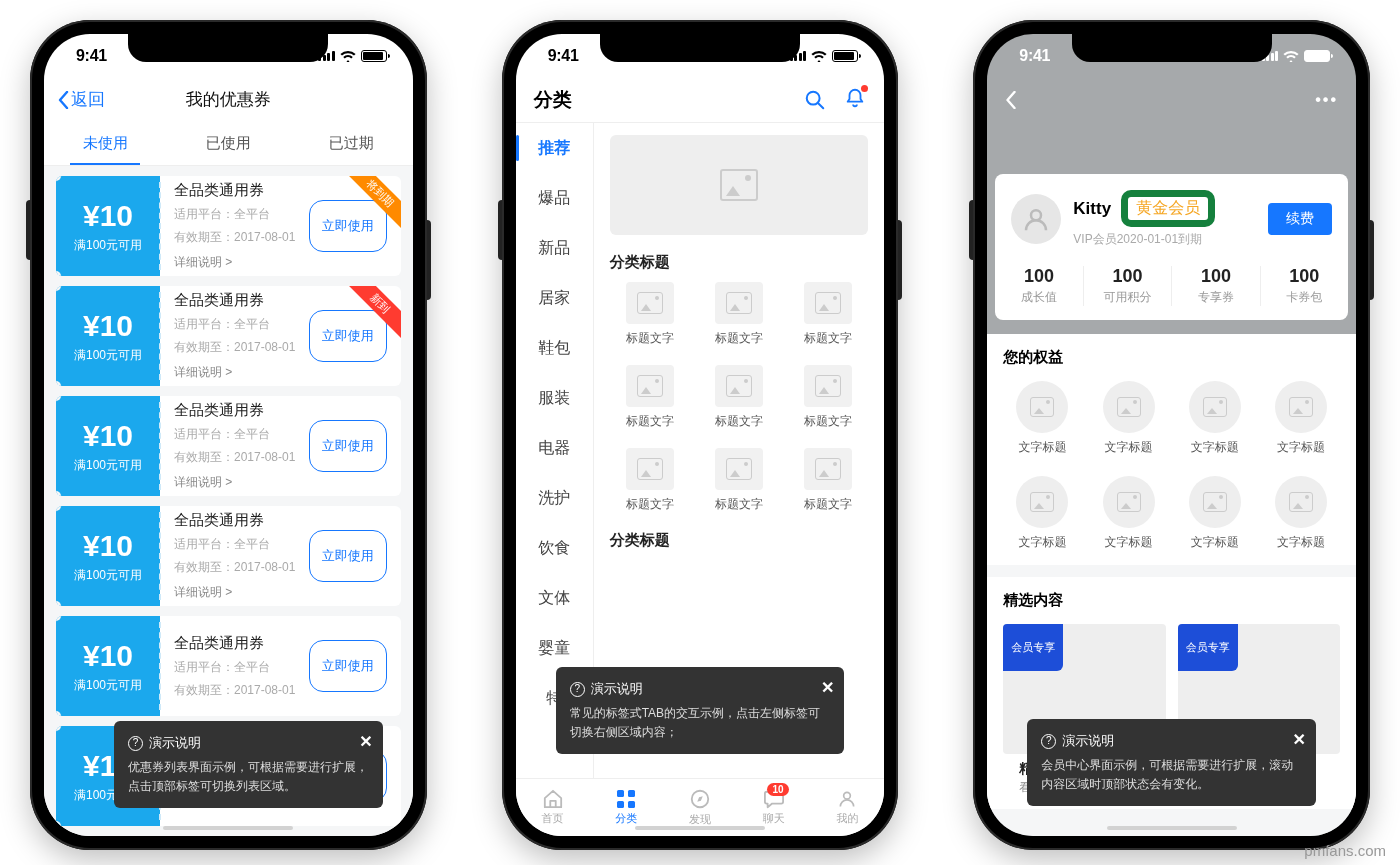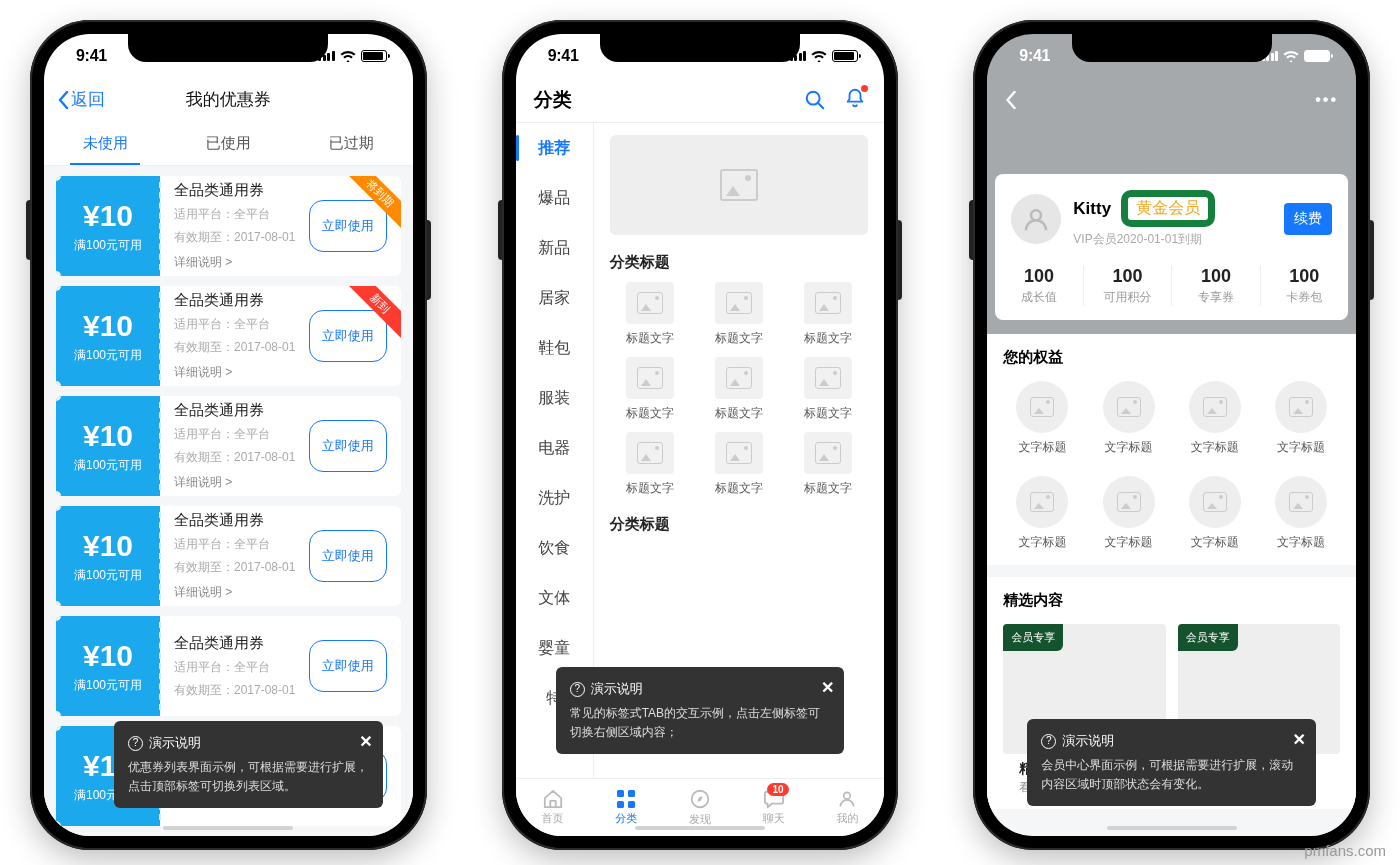--- a/index.html
+++ b/index.html
@@ -65,21 +65,21 @@
 .side{width:78px;border-right:1px solid #eee;overflow:hidden}
 .side .item{height:50px;display:flex;align-items:center;justify-content:center;font-size:16px;color:#444;position:relative}
 .side .item.active{color:#1677ff;font-weight:600}
 .side .item.active::before{content:"";position:absolute;left:0;top:12px;bottom:12px;width:3px;background:#1677ff;border-radius:2px}
 .main{flex:1;padding:12px 16px;overflow:hidden}
 .banner{height:100px;background:#eee;border-radius:6px;display:flex;align-items:center;justify-content:center}
 .img-ph{width:38px;height:32px;border:2px solid #ccc;border-radius:3px;position:relative}
 .img-ph::before{content:"";position:absolute;top:4px;right:5px;width:6px;height:6px;background:#ccc;border-radius:50%}
 .img-ph::after{content:"";position:absolute;bottom:3px;left:4px;width:0;height:0;border-left:7px solid transparent;border-right:7px solid transparent;border-bottom:10px solid #ccc}
 .sec-t{font-size:15px;font-weight:600;color:#222;margin:18px 0 10px}
-.grid3{display:grid;grid-template-columns:repeat(3,1fr);gap:10px 8px}
+.grid3{display:grid;grid-template-columns:repeat(3,1fr);gap:18px 8px}
 .gitem{display:flex;flex-direction:column;align-items:center;gap:6px}
 .gitem .box{width:48px;height:42px;background:#f1f1f1;border-radius:4px;display:flex;align-items:center;justify-content:center}
 .gitem .box .img-ph{width:26px;height:22px;border-width:1.5px}
 .gitem .box .img-ph::before{width:4px;height:4px;top:3px;right:3px}
 .gitem .box .img-ph::after{border-left-width:5px;border-right-width:5px;border-bottom-width:7px;left:3px;bottom:2px}
 .gitem .lbl{font-size:12px;color:#555}
 
 .tabbar{position:absolute;bottom:0;left:0;right:0;height:58px;border-top:1px solid #eee;background:#fff;display:flex;z-index:5}
 .tabbar .tb{flex:1;display:flex;flex-direction:column;align-items:center;justify-content:center;gap:2px;font-size:11px;color:#aaa;position:relative}
 .tabbar .tb.active{color:#1677ff}
@@ -88,40 +88,40 @@
 
 .p3-screen{background:#a6a9ab}
 .p3-nav{height:44px;display:flex;align-items:center;justify-content:space-between;padding:0 18px;color:#fff}
 .card{margin:52px 8px 0;background:#fff;border-radius:8px;padding:16px 0 14px}
 .card .row1{display:flex;align-items:center;padding:0 16px}
 .avatar{width:50px;height:50px;border-radius:50%;background:#e6e6e6;display:flex;align-items:center;justify-content:center;margin-right:12px}
 .row1 .info{flex:1}
 .row1 .name{font-size:17px;font-weight:600;display:flex;align-items:center;gap:10px}
 .tag-gold{border:7px solid #15803d;color:#f5a623;font-size:16px;padding:1px 8px;border-radius:10px;font-weight:400}
 .row1 .sub{font-size:12px;color:#aaa;margin-top:4px}
-.btn-renew{background:#1677ff;color:#fff;font-size:14px;padding:7px 10px;border-radius:4px}
+.btn-renew{background:#1677ff;color:#fff;font-size:14px;padding:7px 18px;border-radius:4px}
 .stats{display:flex;margin-top:18px}
 .stats .st{flex:1;text-align:center;border-left:1px solid #eee}
 .stats .st:first-child{border-left:none}
 .stats .n{font-size:18px;font-weight:600;color:#222}
 .stats .l{font-size:12px;color:#999;margin-top:2px}
 
 .p3-body{background:#f5f6f7;margin-top:14px;flex:1;overflow:hidden}
 .p3-sec{background:#fff;padding:14px 16px;margin-bottom:12px}
 .p3-sec .h{font-size:15px;font-weight:600;margin-bottom:14px}
 .grid4{display:grid;grid-template-columns:repeat(4,1fr);gap:20px 8px}
 .circle{width:52px;height:52px;border-radius:50%;background:#eee;display:flex;align-items:center;justify-content:center}
 .circle .img-ph{width:24px;height:20px;border-width:1.5px}
 .circle .img-ph::before{width:4px;height:4px;top:2px;right:3px}
 .circle .img-ph::after{border-left-width:5px;border-right-width:5px;border-bottom-width:6px;left:3px;bottom:2px}
 .grid4 .lbl{font-size:12px;color:#555;text-align:center}
 
 .feat{display:flex;gap:12px}
 .feat .fc{flex:1;background:#eee;border-radius:4px;position:relative;padding-top:28px;height:130px}
-.ftag{position:absolute;top:0;left:0;background:#14532d;color:#fff;font-size:11px;padding:6px 8px;border-radius:4px 0 6px 0}
+.ftag{position:absolute;top:0;left:0;background:#1d4ed8;color:#fff;font-size:11px;padding:16px 8px;border-radius:4px 0 6px 0}
 
 
 .tip{position:absolute;background:#333;color:#ddd;border-radius:6px;padding:12px 14px;font-size:12px;line-height:1.6;z-index:12}
 .tip .tt{color:#fff;font-size:13px;display:flex;align-items:center;gap:6px;margin-bottom:4px}
 .tip .close{position:absolute;top:8px;right:10px;color:#fff;font-size:16px;font-weight:700}
 .qmark{width:15px;height:15px;border:1.5px solid #fff;border-radius:50%;display:inline-flex;align-items:center;justify-content:center;font-size:10px}
 
 .watermark{position:absolute;bottom:6px;right:14px;font-size:15px;color:#999}
 
 .feat-meta{padding:0 16px}

